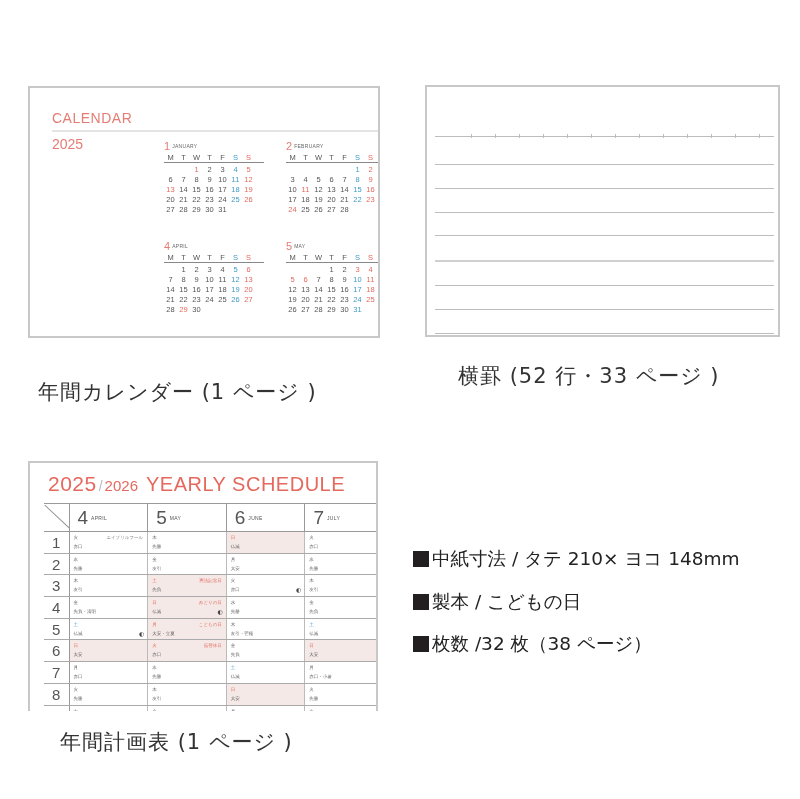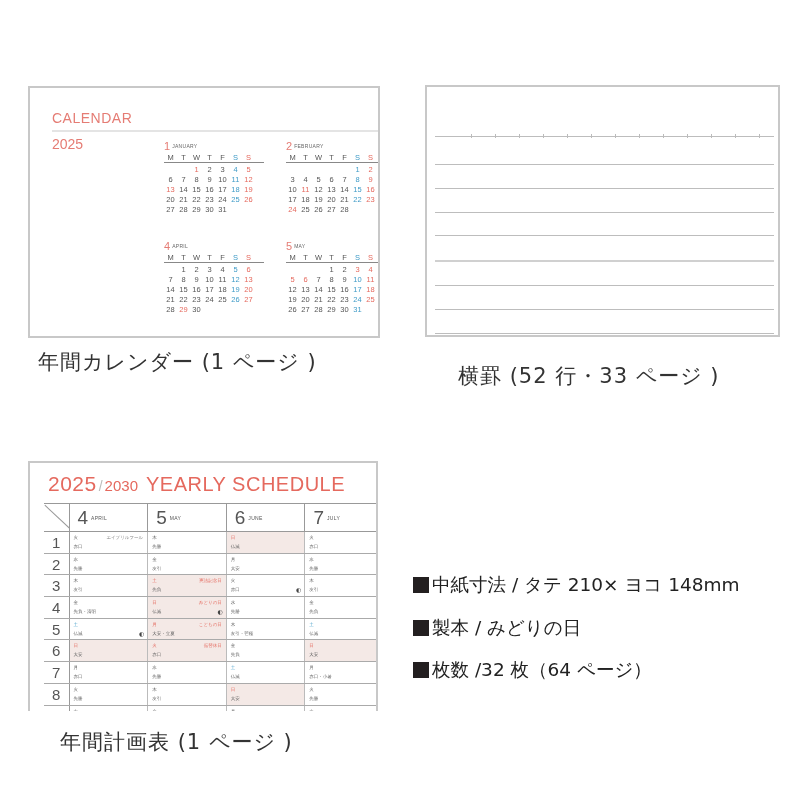--- a/index.html
+++ b/index.html
@@ -48,21 +48,21 @@
   .ys-cell { width: 80px; border-right: 1px solid #bbb; position: relative; font-size: 4.5px; color: #666; padding-left: 4px; }
   .ys-cell.hol { background: #f4e9e6; }
   .ys-cell .wd { position: absolute; left: 4px; top: 3px; font-size: 4.5px; }
   .ys-cell .rk { position: absolute; left: 4px; top: 12px; font-size: 4.5px; }
   .ys-cell .note { position: absolute; right: 4px; top: 3px; font-size: 4.5px; color: #888; }
   .ys-cell .note.red { color: #e5695e; }
   .ys-cell .moon { position: absolute; right: 3px; top: 11px; font-size: 6px; color: #444; }
   .wd.red { color: #e5695e; } .wd.blue { color: #3f9bc7; }
 
   
-  .specs { position: absolute; left: 413px; top: 545px; margin-top: 26px; }
+  .specs { position: absolute; left: 413px; top: 545px; }
   .spec { font-size: 18.5px; color: #222; height: 42.5px; line-height: 28px; white-space: nowrap; font-family: "DejaVu Sans", sans-serif; }
   .spec .sq { display: inline-block; width: 16px; height: 16px; background: #231f20; margin-right: 3px; vertical-align: -2px; }
 </style>
 </head>
 <body>
 
 <div class="frame" id="cal">
   <div class="cal-title">CALENDAR</div>
   <div class="cal-rule"></div>
   <div class="cal-year">2025</div>
@@ -290,21 +290,21 @@
           <span>27</span>
           <span>28</span>
           <span>29</span>
           <span>30</span>
           <span class="sat">31</span>
           <span class="sun"></span>
         </div>
       </div>
     </div>
 </div>
-<div class="caption" style="left:38px; top:348px;">年間カレンダー (1 ページ )</div>
+<div class="caption" style="left:38px; top:378px;">年間カレンダー (1 ページ )</div>
 
 <div class="frame" id="ruled">
   <div id="ruled-lines">
       <div class="rline" style="top: 49px;"></div>
       <div class="rline" style="top: 77px;"></div>
       <div class="rline" style="top: 101px;"></div>
       <div class="rline" style="top: 125px;"></div>
       <div class="rline" style="top: 148px;"></div>
       <div class="rline" style="top: 173px; background: rgb(208, 208, 208); height: 2px;"></div>
       <div class="rline" style="top: 198px;"></div>
@@ -322,21 +322,21 @@
       <div class="tick" style="left: 260px; top: 47px;"></div>
       <div class="tick" style="left: 284px; top: 47px;"></div>
       <div class="tick" style="left: 308px; top: 47px;"></div>
       <div class="tick" style="left: 332px; top: 47px;"></div>
     </div>
 </div>
 <div class="caption" style="left:458px; top:362px;">横罫 (52 行・33 ページ )</div>
 
 <div class="frame" id="yearly">
   <div class="ys-title">
-    <span class="y1">2025</span><span class="slash">/</span><span class="y2">2030</span><span class="lbl">YEARLY SCHEDULE</span>
+    <span class="y1">2025</span><span class="slash">/</span><span class="y2">2026</span><span class="lbl">YEARLY SCHEDULE</span>
   </div>
   <div class="ys-grid" id="ys-grid">
     <div class="ys-head" id="ys-head">
       <div class="ys-corner"></div>
     <div class="ys-col">
           <span class="mnum">4</span>
           <span class="mlbl">APRIL</span>
         </div>
         <div class="ys-col">
           <span class="mnum">5</span>
@@ -525,15 +525,15 @@
         <div class="ys-cell">
           <span class="wd">水</span>
         </div>
       </div>
     </div>
 </div>
 <div class="caption" style="left:60px; top:728px;">年間計画表 (1 ページ )</div>
 
 <div class="specs" id="specs">
     <div class="spec"><span class="sq"></span><span>中紙寸法 / タテ 210× ヨコ 148mm</span></div>
-    <div class="spec"><span class="sq"></span><span>製本 / みどりの日</span></div>
-    <div class="spec"><span class="sq"></span><span>枚数 /32 枚（64 ページ）</span></div>
+    <div class="spec"><span class="sq"></span><span>製本 / こどもの日</span></div>
+    <div class="spec"><span class="sq"></span><span>枚数 /32 枚（38 ページ）</span></div>
   </div>
 
 </body></html>

